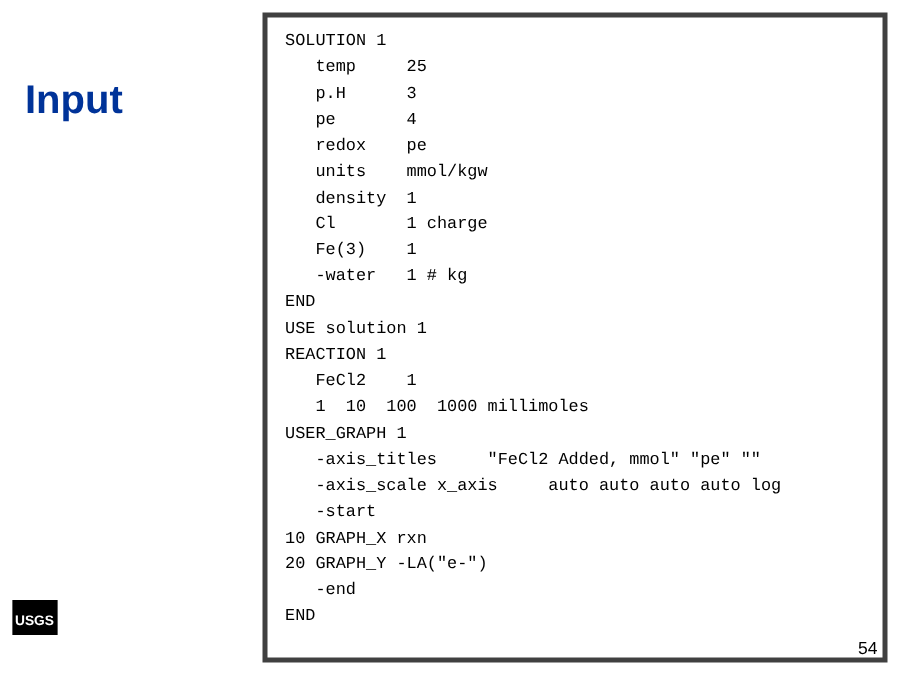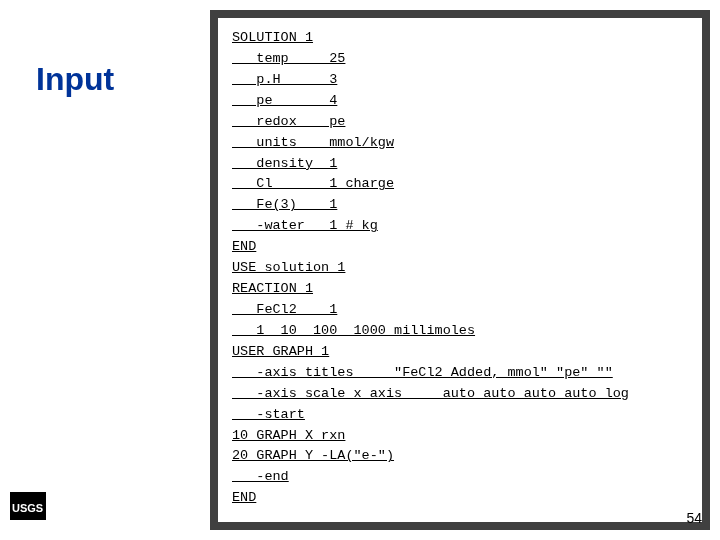--- a/index.html
+++ b/index.html
@@ -21,33 +21,33 @@
       position: absolute;
       left: 0;
       top: 0;
       width: 210px;
       height: 540px;
       background: #ffffff;
       display: flex;
       flex-direction: column;
       justify-content: flex-start;
       padding-top: 60px;
-      padding-left: 36px;
+      padding-left: 20px;
     }
 
     .left-title {
       font-size: 32px;
       font-weight: bold;
       color: #003399;
       line-height: 1.2;
     }
 
     .usgs-logo {
       position: absolute;
-      bottom: 20px;
+      bottom: 32px;
       left: 10px;
       display: flex;
       align-items: center;
       gap: 4px;
       border-radius: 14px;
     }
 
     .usgs-symbol {
       width: 36px;
       height: 28px;
@@ -57,28 +57,27 @@
       align-items: center;
       justify-content: center;
     }
 
     .main-content {
       position: absolute;
       left: 210px;
       top: 10px;
       right: 10px;
       bottom: 10px;
-      border: 8px solid #404040;
+      border: 4px solid #404040;
       padding: 10px 14px;
       font-family: 'Courier New', Courier, monospace;
       font-size: 13.5px;
       line-height: 1.55;
       color: #000000;
       background: #ffffff;
-      text-decoration: underline;
     }
 
     .code-block {
       white-space: pre;
     }
 
     .page-number {
       position: absolute;
       bottom: 14px;
       right: 18px;

